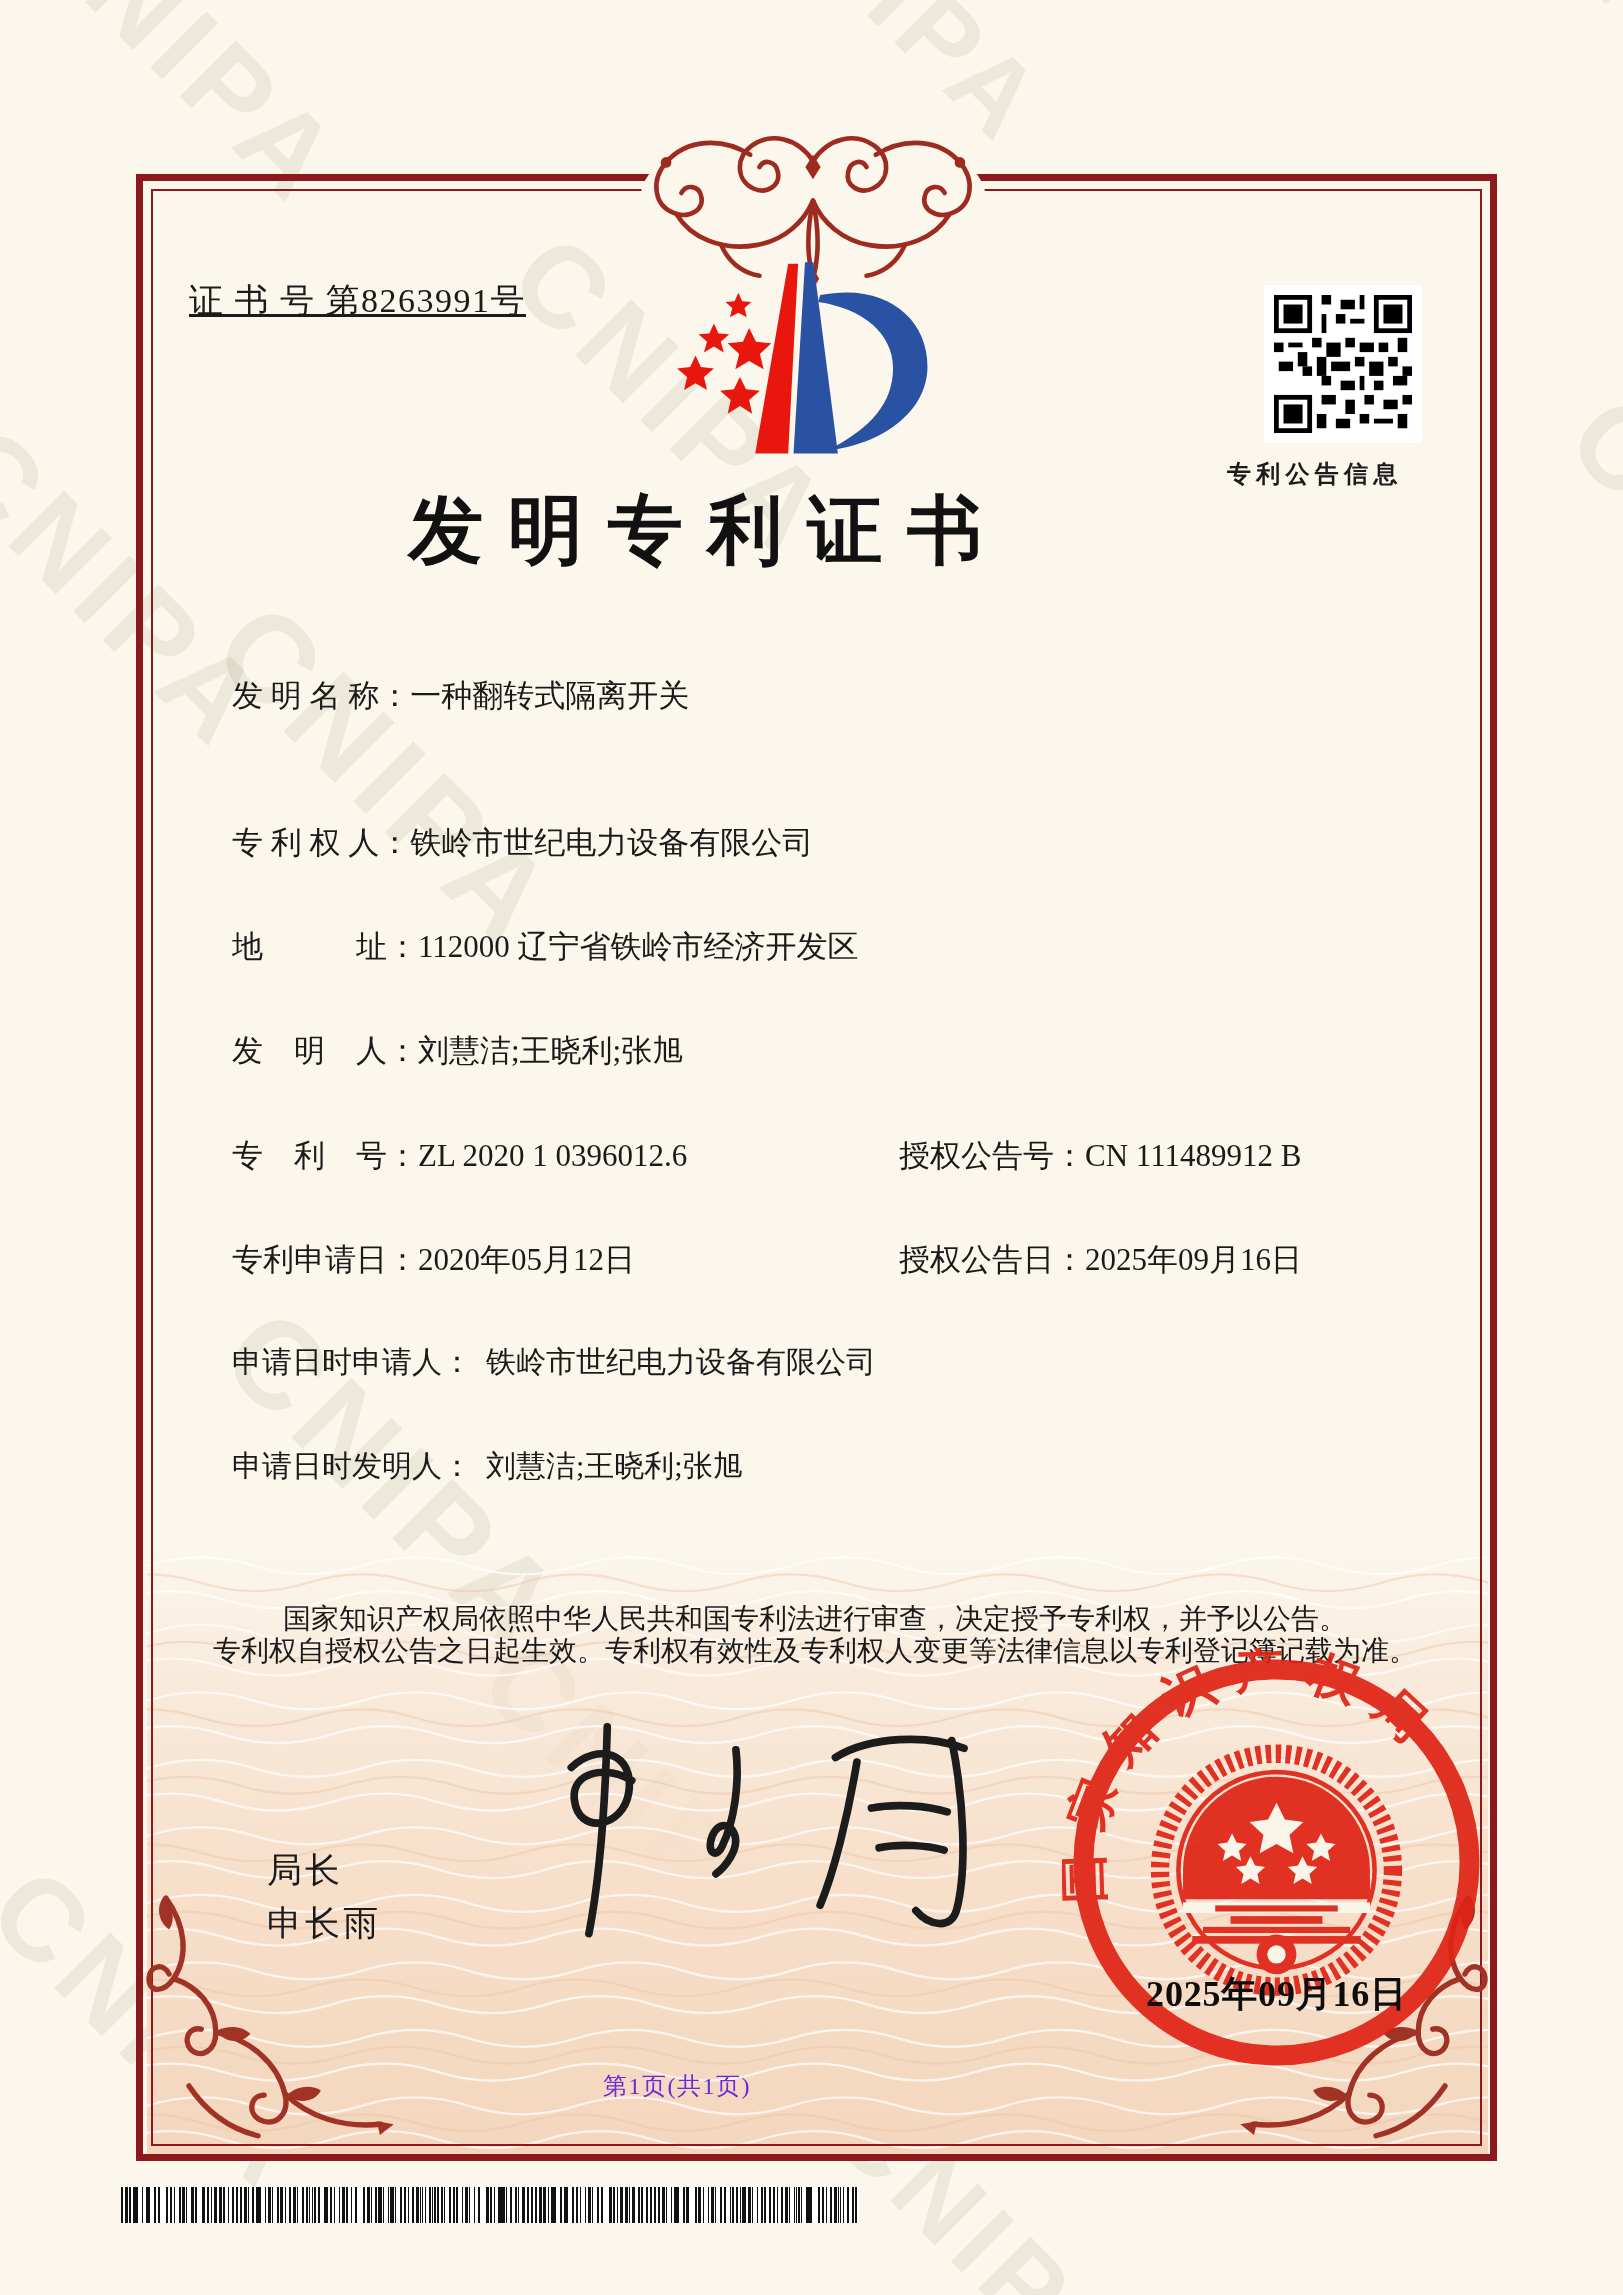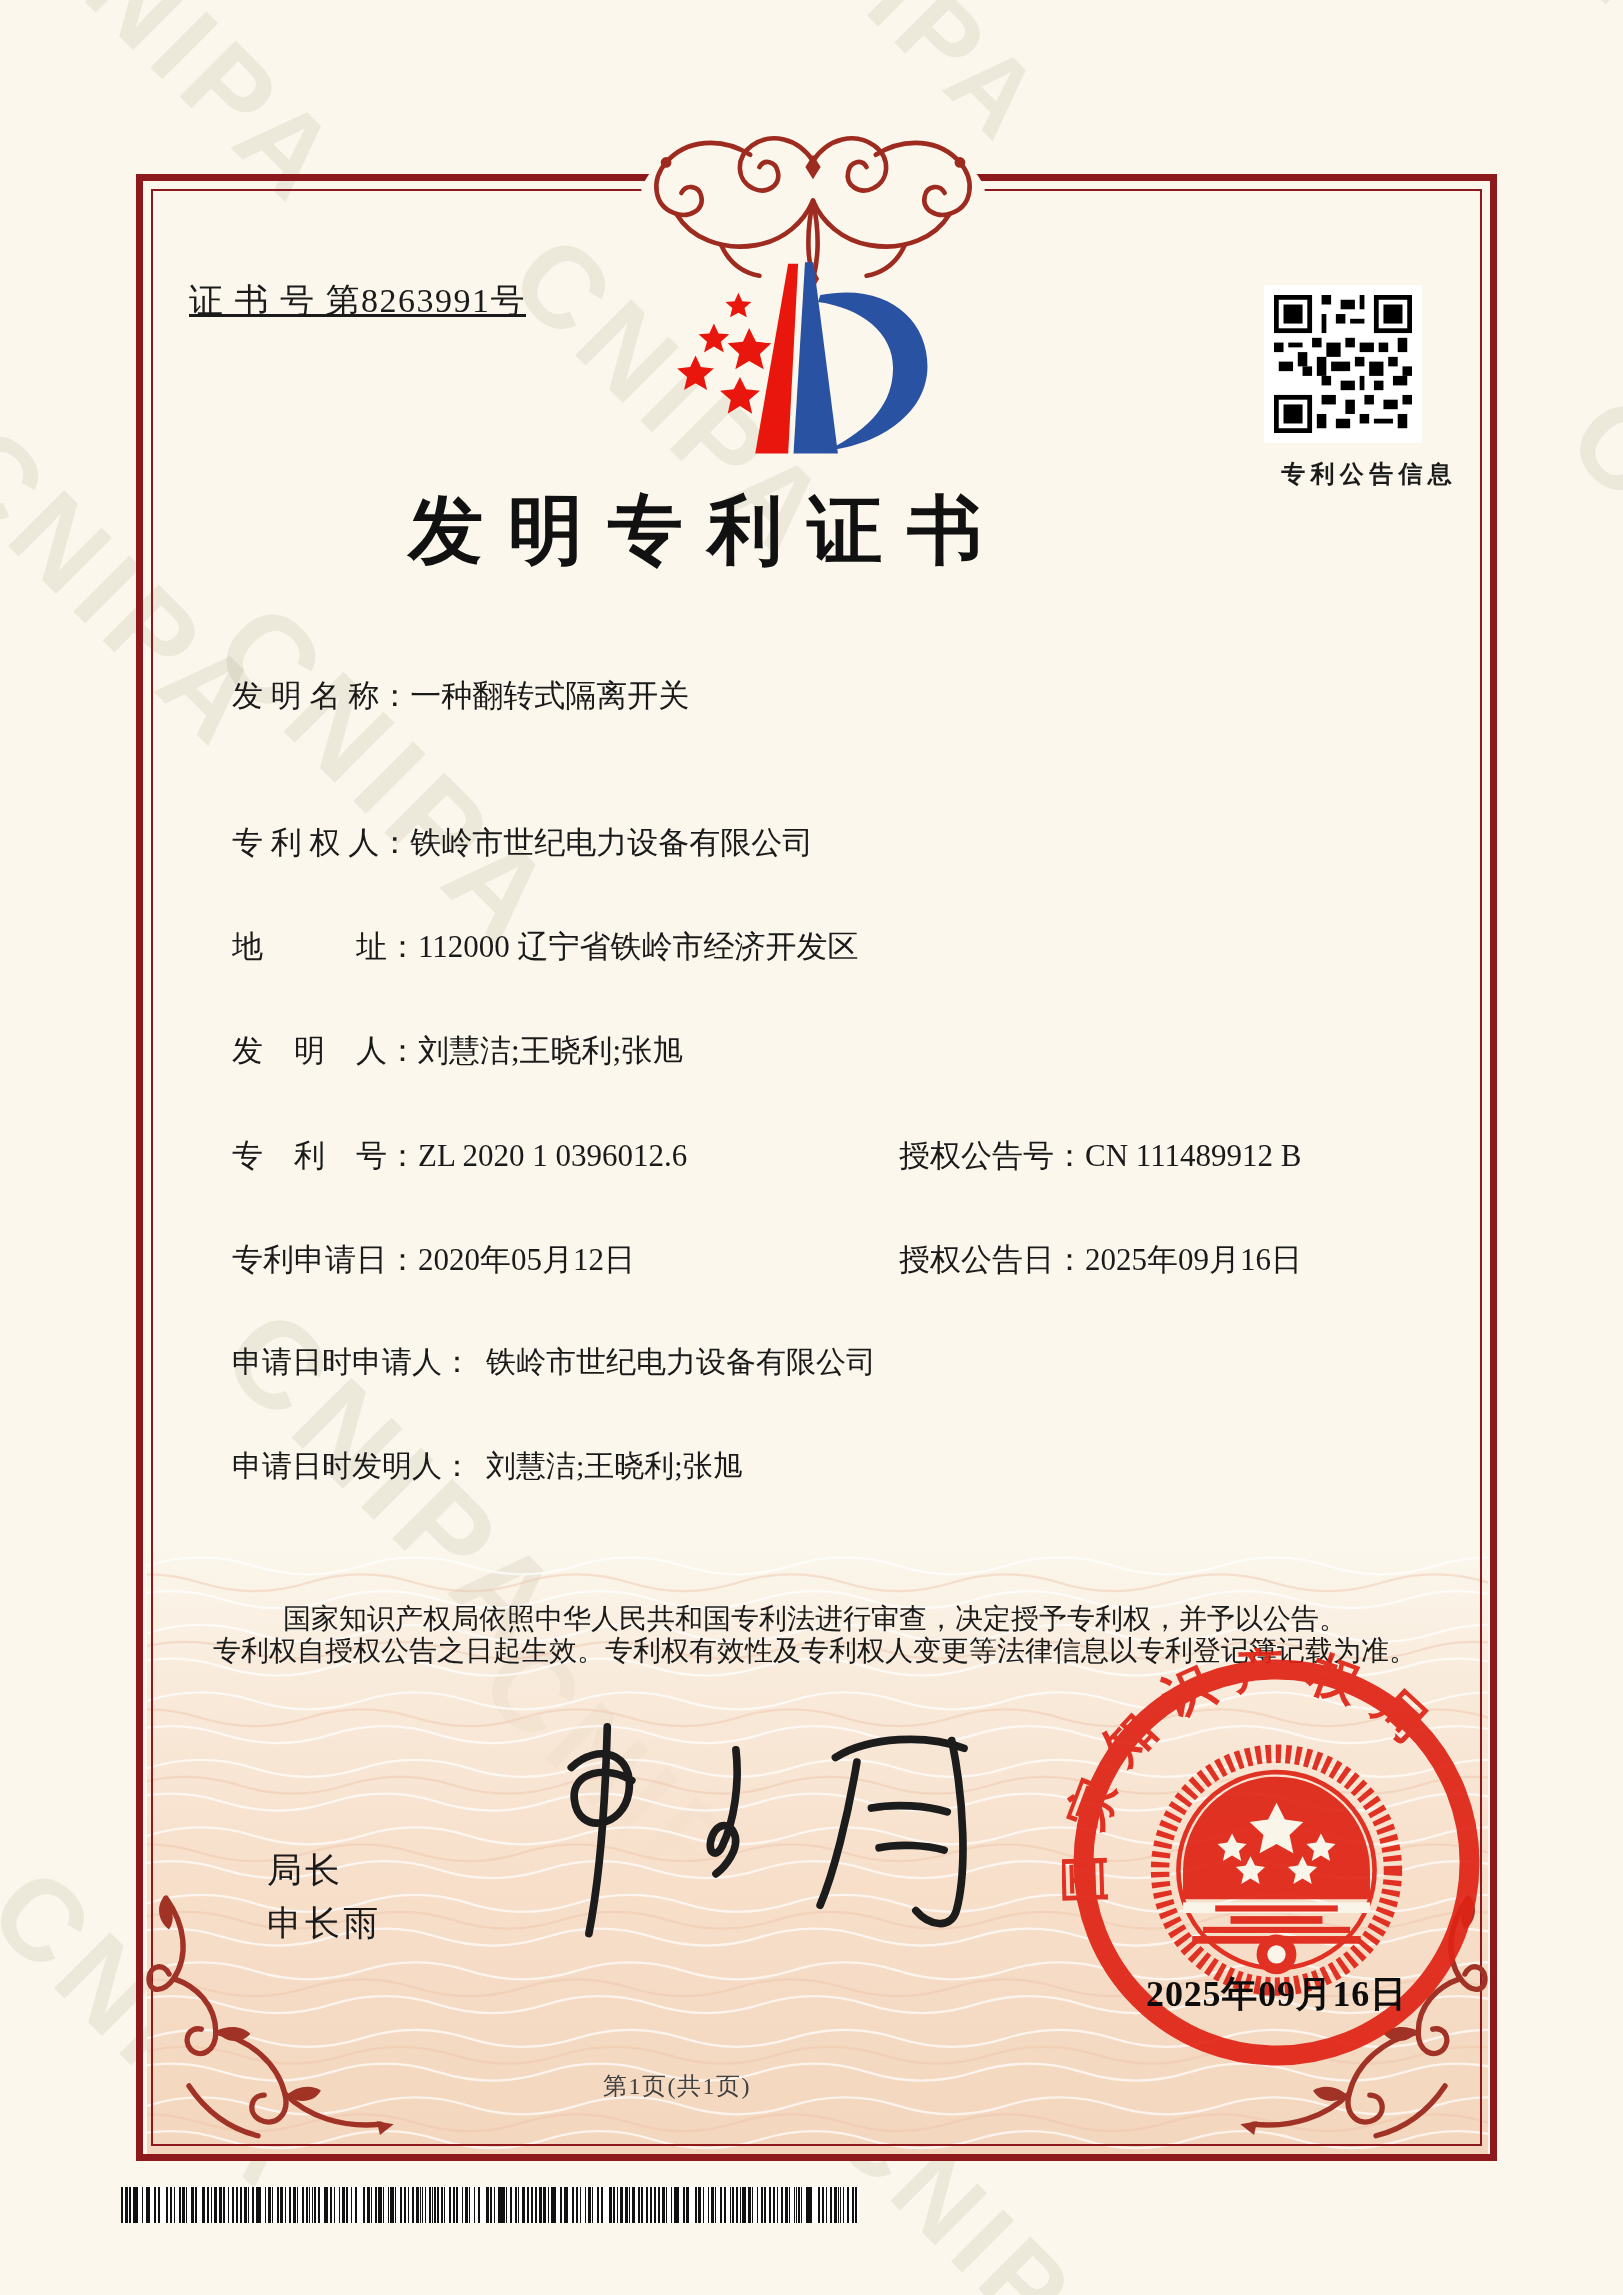--- a/index.html
+++ b/index.html
@@ -45,21 +45,21 @@
   .doc-title{
     position:absolute;left:0;top:481px;width:1390px;
     text-align:center;font-size:75px;font-weight:bold;
     letter-spacing:0.33em;text-indent:0.33em;color:#111;
   }
   .qr-box{
     position:absolute;left:1264px;top:285px;width:158px;height:158px;
     background:#fff;display:flex;align-items:center;justify-content:center;
   }
   .qr-label{
-    position:absolute;left:1227px;top:458px;width:230px;text-align:right;
+    position:absolute;left:1227px;top:458px;width:230px;text-align:left;
     font-size:24px;letter-spacing:0.22em;color:#1b1b1b;font-weight:bold;
   }
   
   .row{position:absolute;font-size:31px;white-space:nowrap;color:#1a1a1a;}
   .row .lab{display:inline-block;}
   .row .val{display:inline-block;text-align:right;}
   
   .legal{
     position:absolute;left:167px;width:1296px;text-align:center;
     font-size:28px;color:#1a1a1a;white-space:nowrap;
@@ -67,21 +67,21 @@
   
   .officer{position:absolute;left:267px;font-size:35px;color:#1a1a1a;letter-spacing:3.1px;}
   
   .seal-date{
     position:absolute;left:1077px;top:1970px;width:399px;text-align:center;
     font-size:36px;color:#0d0d0d;letter-spacing:0.8px;font-weight:bold;white-space:nowrap;
   }
   
   .page-footer{
     position:absolute;left:0;top:2070px;width:1354px;text-align:center;
-    font-size:24px;color:#404040;letter-spacing:1.5px;
+    font-size:24px;color:#6d28d9;letter-spacing:1.5px;
   }
   
   .barcode{
     position:absolute;left:121px;top:2187px;width:738px;height:36px;
     background-color:#fff;
     background-image:
       repeating-linear-gradient(90deg,#111 0 2.3px,rgba(0,0,0,0) 2.3px 3.8px,#111 3.8px 4.6px,rgba(0,0,0,0) 4.6px 8.4px,#111 8.4px 10px,rgba(0,0,0,0) 10px 12.3px),
       repeating-linear-gradient(90deg,rgba(0,0,0,0) 0 5.4px,#111 5.4px 7px,rgba(0,0,0,0) 7px 15.3px,#111 15.3px 16px,rgba(0,0,0,0) 16px 22px);
   }
 </style>

